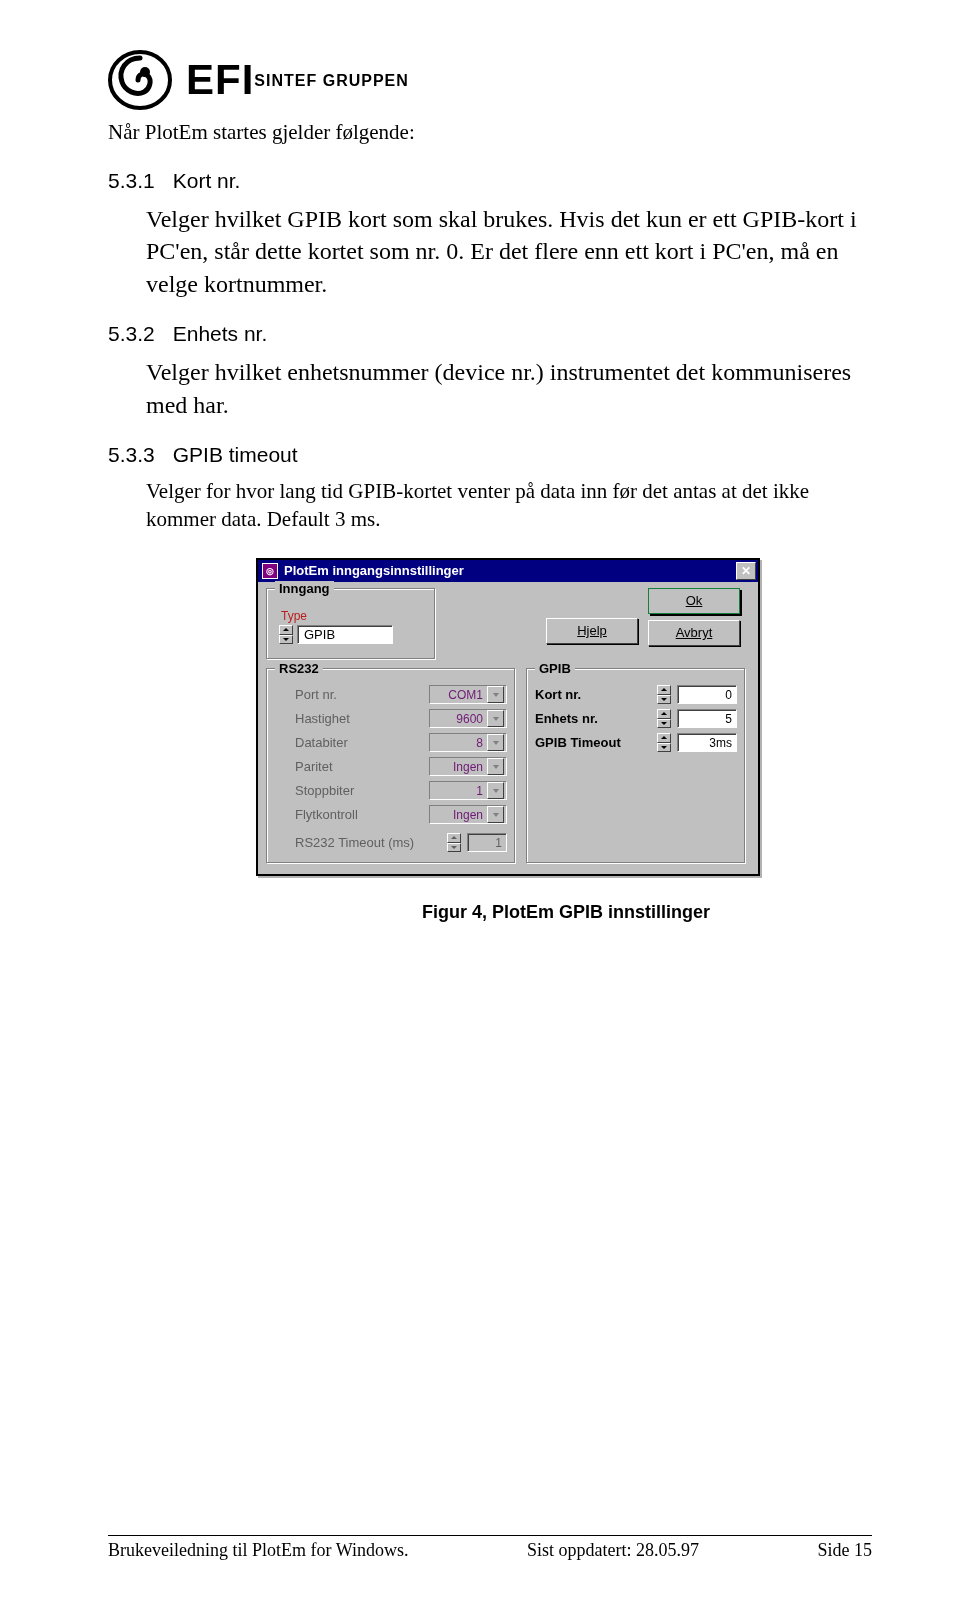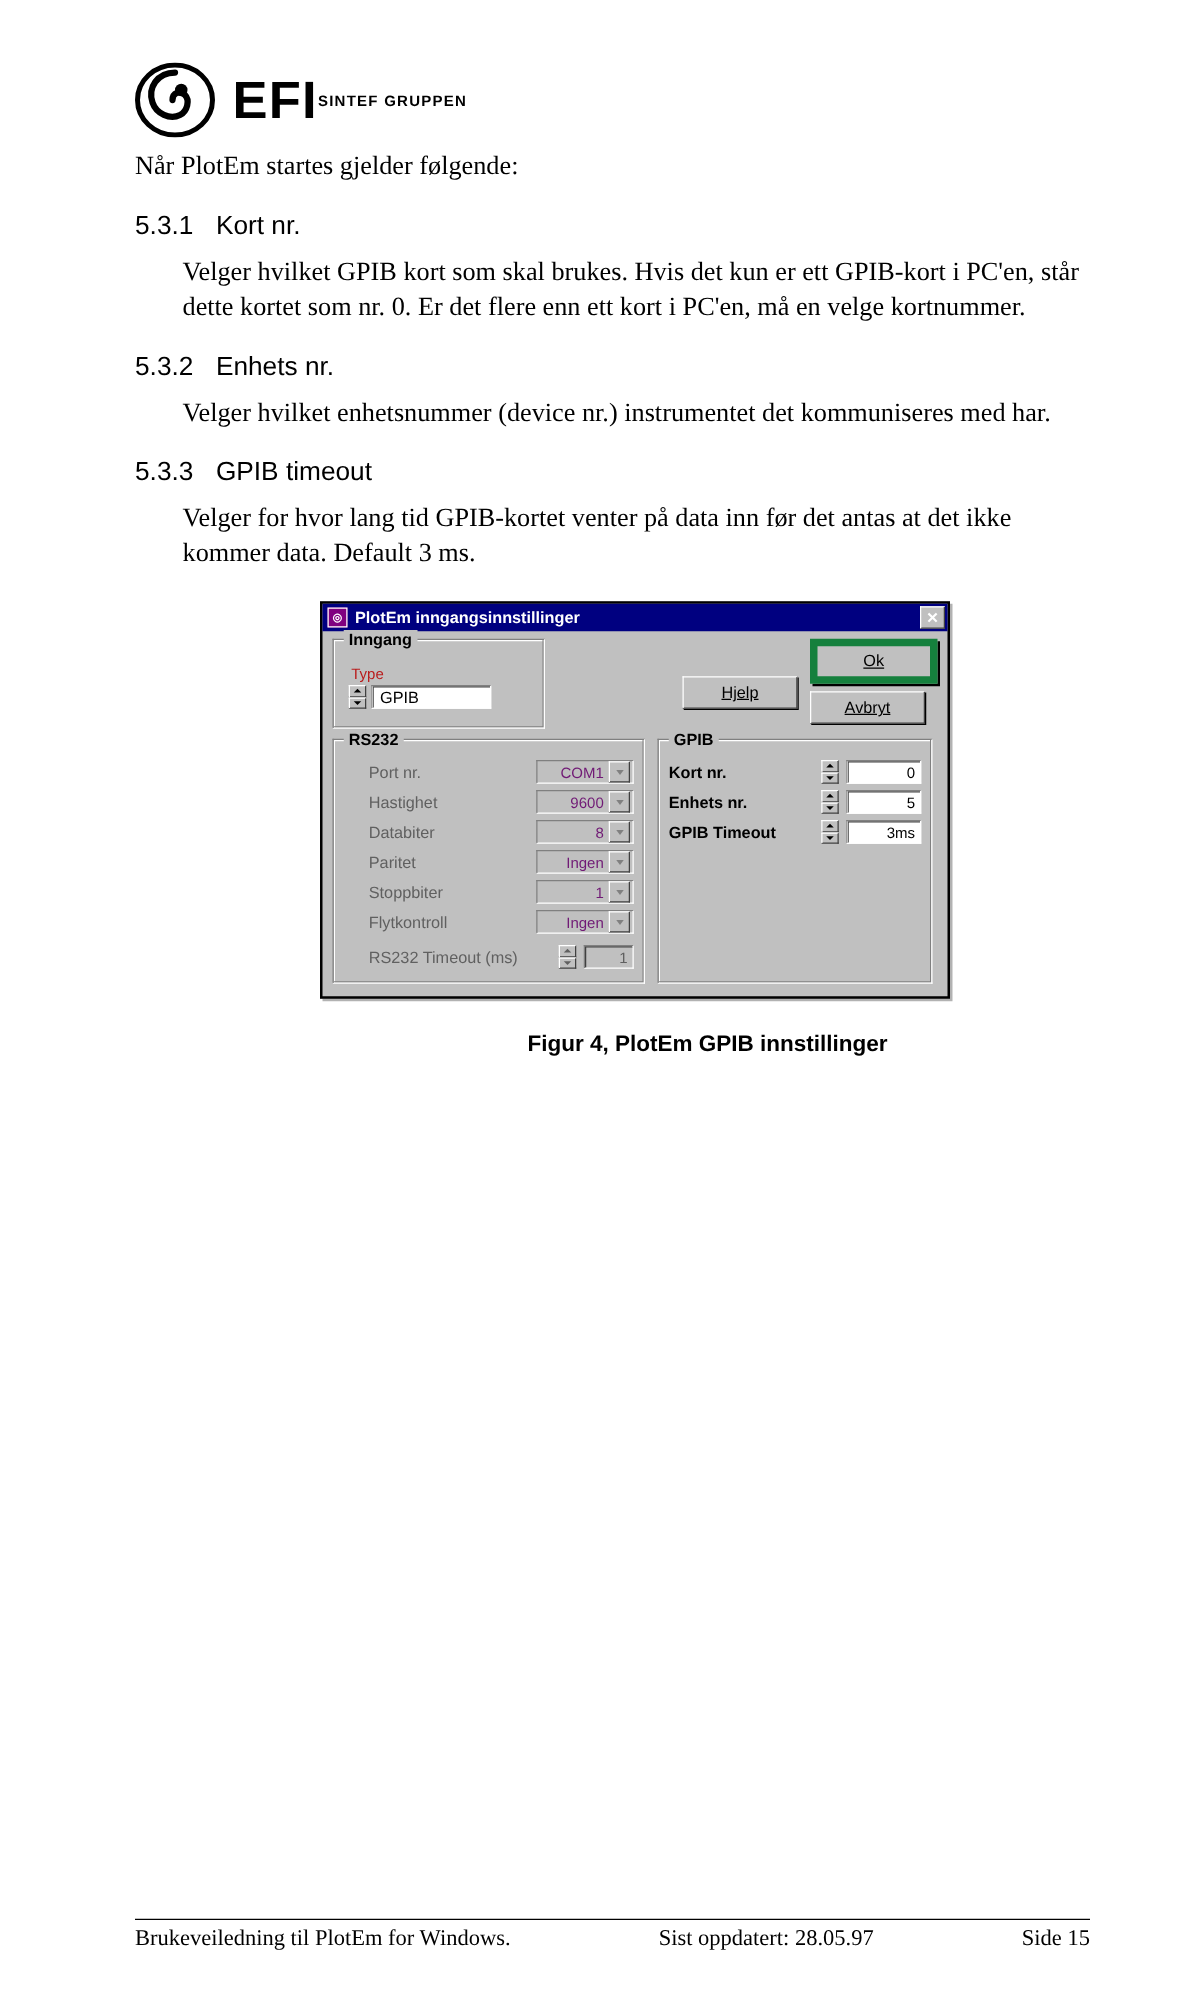--- a/index.html
+++ b/index.html
@@ -33,38 +33,38 @@
   .logo-big {
     font-family: Arial, Helvetica, sans-serif;
     font-weight: 900;
     font-size: 42px;
     letter-spacing: 1px;
     line-height: 1;
   }
   .logo-small {
     font-family: Arial, Helvetica, sans-serif;
     font-weight: 900;
-    font-size: 12px;
+    font-size: 16px;
     letter-spacing: 1px;
     margin-top: 2px;
   }
   .intro {
     font-size: 21px;
     margin: 4px 0 24px 0;
   }
   .section-h {
     font-family: Arial, Helvetica, sans-serif;
     font-weight: normal;
     font-size: 21px;
     margin: 22px 0 10px 0;
     display: flex;
     gap: 18px;
   }
   .body-text {
-    font-size: 21px;
+    font-size: 24px;
     margin: 0 0 8px 38px;
     line-height: 1.35;
   }
   .body-text-noi {
     font-size: 21px;
     margin: 0 0 8px 38px;
     line-height: 1.35;
   }
   .figure-caption {
     font-family: Arial, Helvetica, sans-serif;
@@ -411,21 +411,21 @@
               </div>
             </div>
           </div>
           <div class="btn-col">
             <div style="height:24px"></div>
             <div class="btn3d">
                 <span class="ul">Hjelp</span>
               </div>
           </div>
           <div class="btn-col2">
-            <div class="btn3d" style="border:6px solid #15803d; box-shadow:2px 2px 0 #000;">
+            <div class="btn3d" style="border:1px solid #15803d; box-shadow:2px 2px 0 #000;">
                 <span class="ul">Ok</span>
               </div>
             <div class="btn3d">
                 <span class="ul">Avbryt</span>
               </div>
           </div>
         </div>
 
         <div class="midrow">
 

